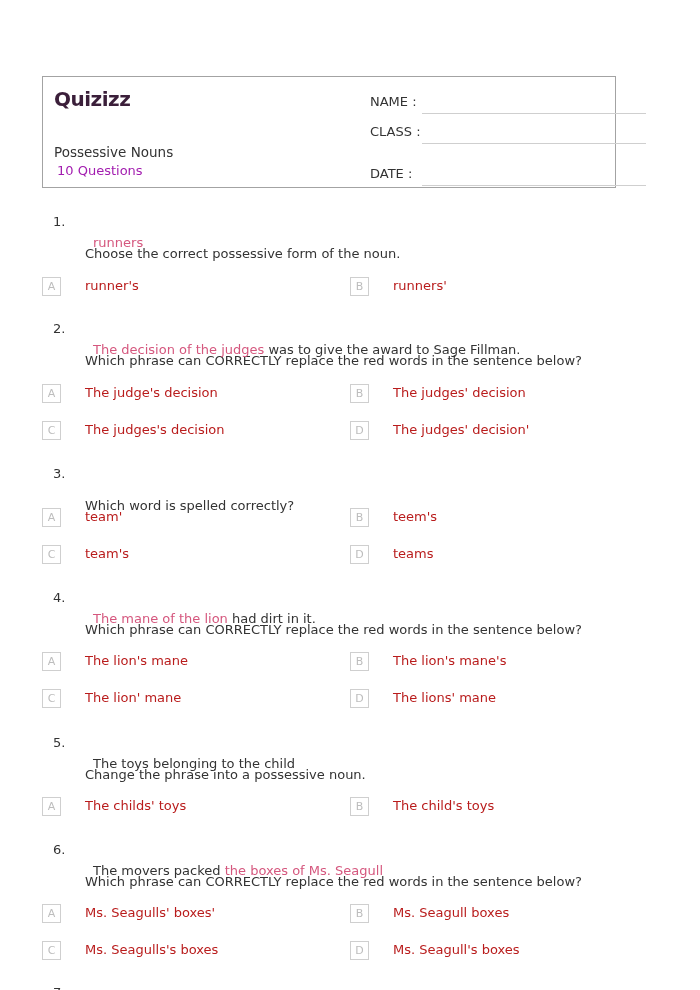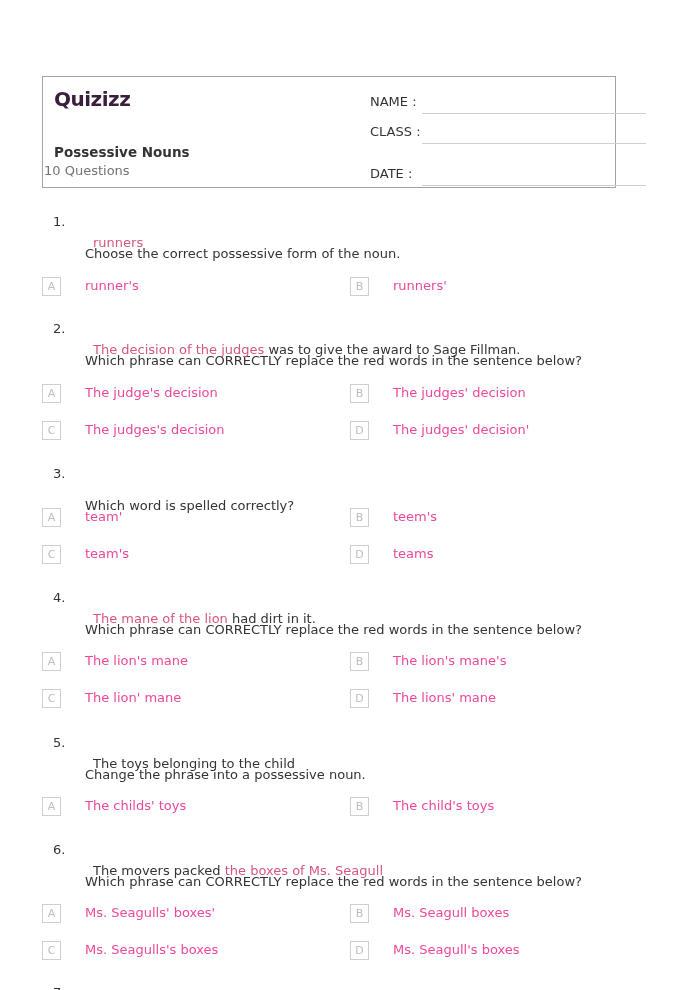--- a/index.html
+++ b/index.html
@@ -9,39 +9,39 @@
   }
   .header-box {
     position: absolute; left: 42px; top: 42px; width: 574px; height: 112px;
     border: 1px solid #a3a3a3; box-sizing: border-box; margin-top: 34px;
   }
   .logo {
     position: absolute; left: 11px; top: 10px;
     font-family: "DejaVu Sans", sans-serif; font-weight: bold;
     font-size: 20px; color: #3b1f3a; letter-spacing: -0.5px;
   }
-  .ws-title { position: absolute; left: 11px; top: 67px; font-size: 13.5px; color: #333; font-weight: bold; }
-  .ws-count { position: absolute; left: 1px; top: 86px; font-size: 13px; color: #737373; }
+  .ws-title { position: absolute; left: 11px; top: 67px; font-size: 13.5px; color: #333; }
+  .ws-count { position: absolute; left: 14px; top: 86px; font-size: 13px; color: #a21caf; }
   .field { position: absolute; left: 327px; width: 276px; height: 22px; }
   .field-label { position: absolute; left: 0; top: 2px; font-size: 13px; color: #333; }
   .field-line { position: absolute; left: 52px; right: 0; bottom: 0; border-bottom: 1px solid #cfcfcf; }
 
   .question { position: absolute; left: 0; width: 700px; }
   .q-num { position: absolute; left: 53px; top: 0; font-size: 13px; color: #333; }
   .q-text { position: absolute; left: 85px; top: 0; font-size: 13px; color: #333; white-space: nowrap; margin-top: 32px; }
   .q-sub { position: absolute; left: 93px; top: 21px; font-size: 13px; color: #333; white-space: nowrap; }
   .red { color: #d5577e; }
 
   .opt { position: absolute; height: 20px; }
   .opt-box {
     position: absolute; left: 0; top: 0; width: 19px; height: 19px;
     border: 1px solid #cfcfcf; box-sizing: border-box;
     font-size: 11px; color: #bdbdbd; text-align: center; line-height: 18px;
   }
-  .opt-text { position: absolute; left: 43px; top: 1px; font-size: 13px; color: #ec4899; white-space: nowrap; }
+  .opt-text { position: absolute; left: 43px; top: 1px; font-size: 13px; color: #b91c1c; white-space: nowrap; }
 </style>
 </head>
 <body>
 
 <div class="header-box">
   <div class="logo">Quizizz</div>
   <div class="ws-title">Possessive Nouns</div>
   <div class="ws-count">10 Questions</div>
 
   <div class="field" style="top:45px;">

